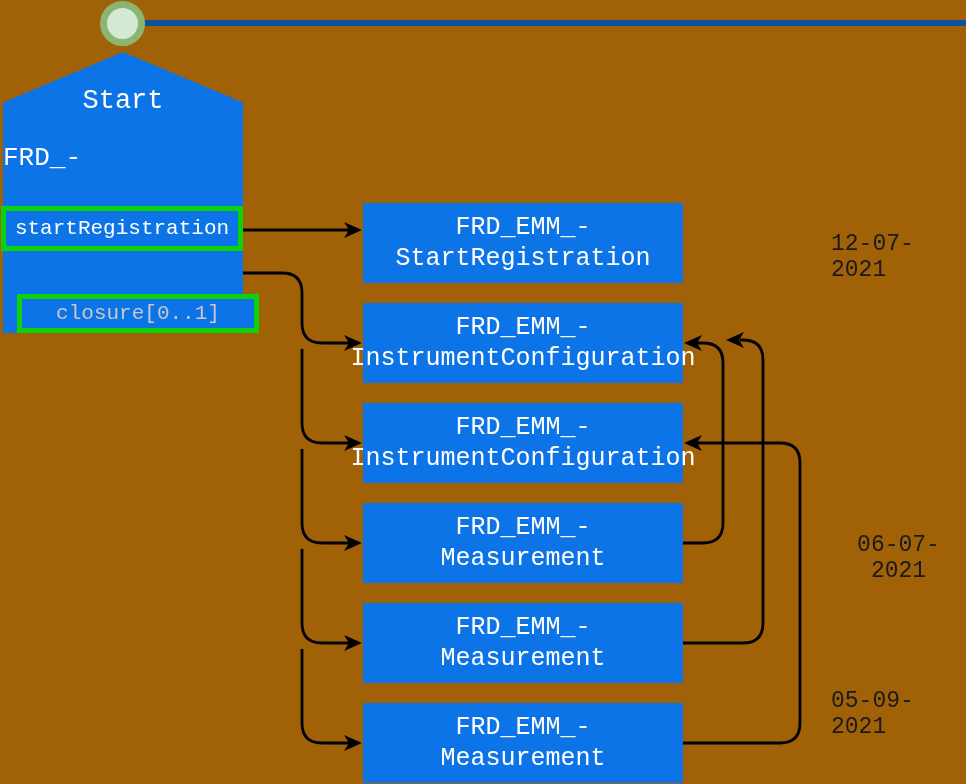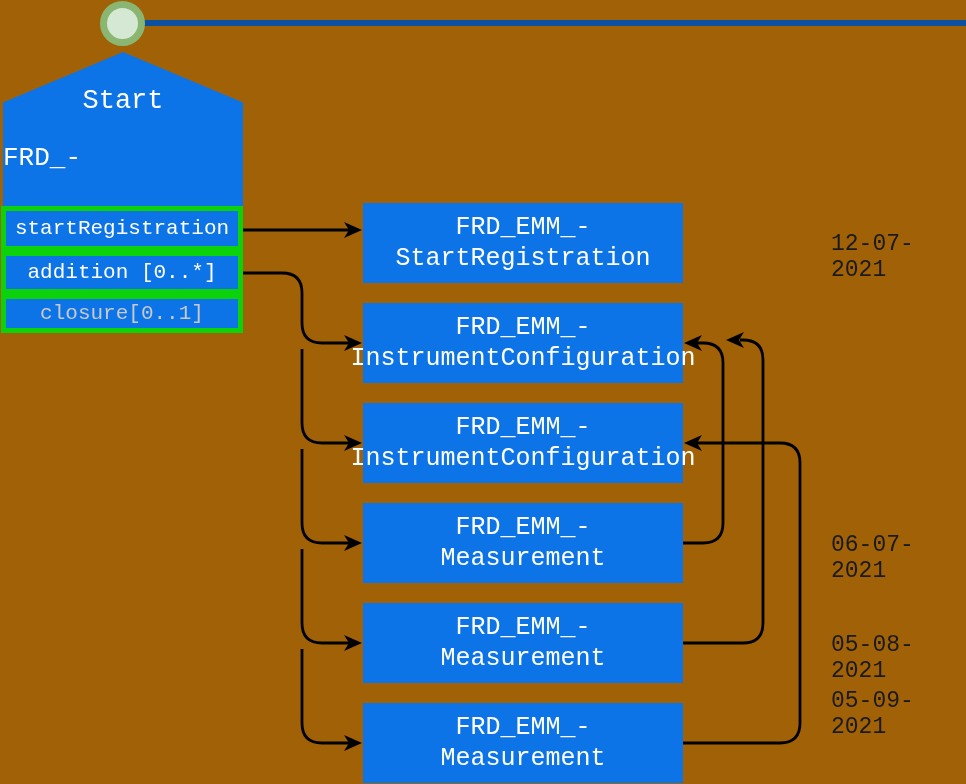--- a/index.html
+++ b/index.html
@@ -28,38 +28,38 @@
     font-size:26px;line-height:31px;
   }
   
   .op-row{
     left:1px;width:232px;background:#0d74e7;border:5px solid #0bd20b;
     display:flex;align-items:center;justify-content:center;
     color:#ffffff;font-size:21px;
   }
   #op-row-0{top:206px;height:35px;}
   #op-row-1{top:251px;height:33px;}
-  #op-row-2{top:294px;height:29px;}
+  #op-row-2{top:294px;height:29px;margin-left:16px;}
   #op-row-2 .op-label{color:#c9c9c9;}
   
   .event-box{
     left:363px;width:320px;height:80px;background:#0d74e7;
     display:flex;flex-direction:column;align-items:center;justify-content:center;
     color:#ffffff;font-size:25px;line-height:31px;text-align:center;
   }
   #event-box-0{top:203px;}
   #event-box-1{top:303px;}
   #event-box-2{top:403px;}
   #event-box-3{top:503px;}
   #event-box-4{top:603px;}
   #event-box-5{top:703px;}
   
   .date-label{left:831px;width:135px;color:#1a1a1a;font-size:23px;}
   #date-0{top:231px;}
-  #date-1{top:532px;}
+  #date-1{top:532px;text-align:center;}
   #date-2{top:632px;}
   #date-3{top:688px;}
   
   #connectors{left:0;top:0;pointer-events:none;}
   #connectors path.line{stroke:#000000;stroke-width:2.8;fill:none;}
   #connectors path.head{fill:#000000;stroke:none;}
 </style>
 </head>
 <body>
 
@@ -69,23 +69,20 @@
   <div class="abs" id="milestone-circle"></div>
 
   <div class="abs" id="start-shape"></div>
   <div class="abs" id="start-title">Start</div>
   <div class="abs" id="start-name">
     <div>FRD_-</div>
   </div>
 
   <div class="abs op-row" id="op-row-0">
     <span class="op-label">startRegistration</span>
-  </div>
-  <div class="abs op-row" id="op-row-1">
-    <span class="op-label">addition [0..*]</span>
   </div>
   <div class="abs op-row" id="op-row-2">
     <span class="op-label">closure[0..1]</span>
   </div>
 
   <div class="abs event-box" id="event-box-0">
     <div>FRD_EMM_-</div>
     <div>StartRegistration</div>
   </div>
   <div class="abs event-box" id="event-box-1">
@@ -104,21 +101,20 @@
     <div>FRD_EMM_-</div>
     <div>Measurement</div>
   </div>
   <div class="abs event-box" id="event-box-5">
     <div>FRD_EMM_-</div>
     <div>Measurement</div>
   </div>
 
   <div class="abs date-label" id="date-0">12-07-2021</div>
   <div class="abs date-label" id="date-1">06-07-2021</div>
-  <div class="abs date-label" id="date-2">05-08-2021</div>
   <div class="abs date-label" id="date-3">05-09-2021</div>
 
   <svg class="abs" id="connectors" width="966" height="784" viewBox="0 0 966 784">
 
     <path class="line" d="M 243 230 L 349 230"></path>
     <path class="head" d="M 362 230 L 344 222 L 349 230 L 344 238 Z"></path>
 
     <path class="line" d="M 243 273 L 282 273 Q 302 273 302 293 L 302 323 Q 302 343 322 343 L 349 343"></path>
     <path class="head" d="M 362 343 L 344 335 L 349 343 L 344 351 Z"></path>
 

